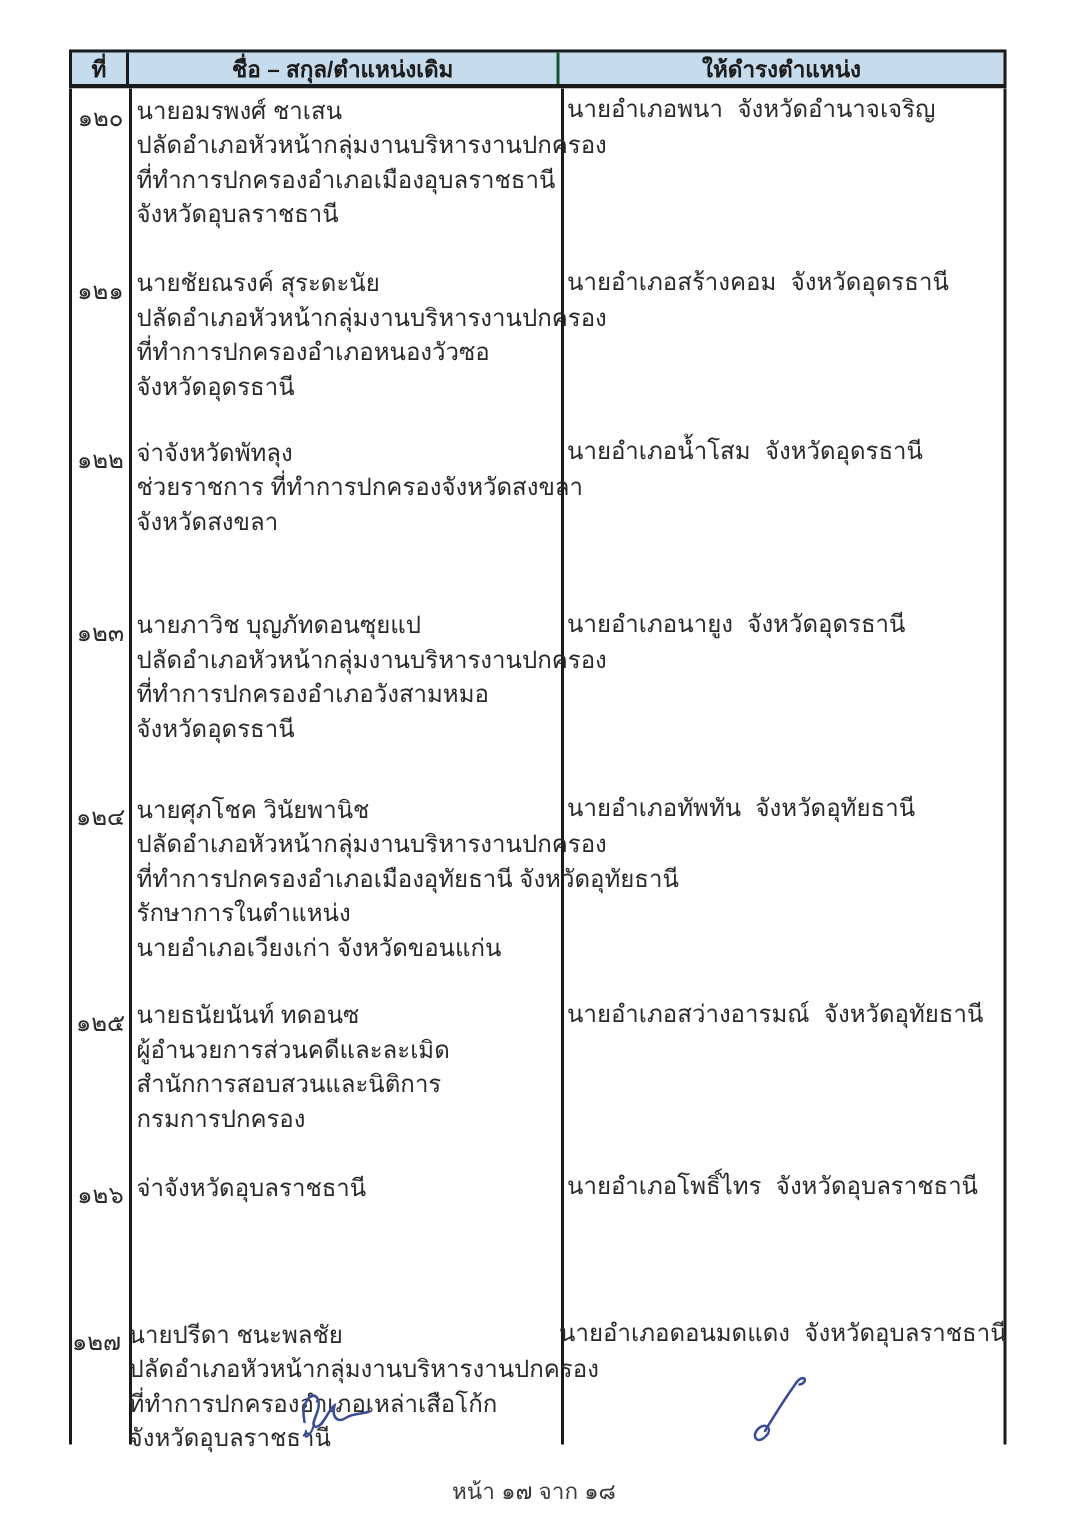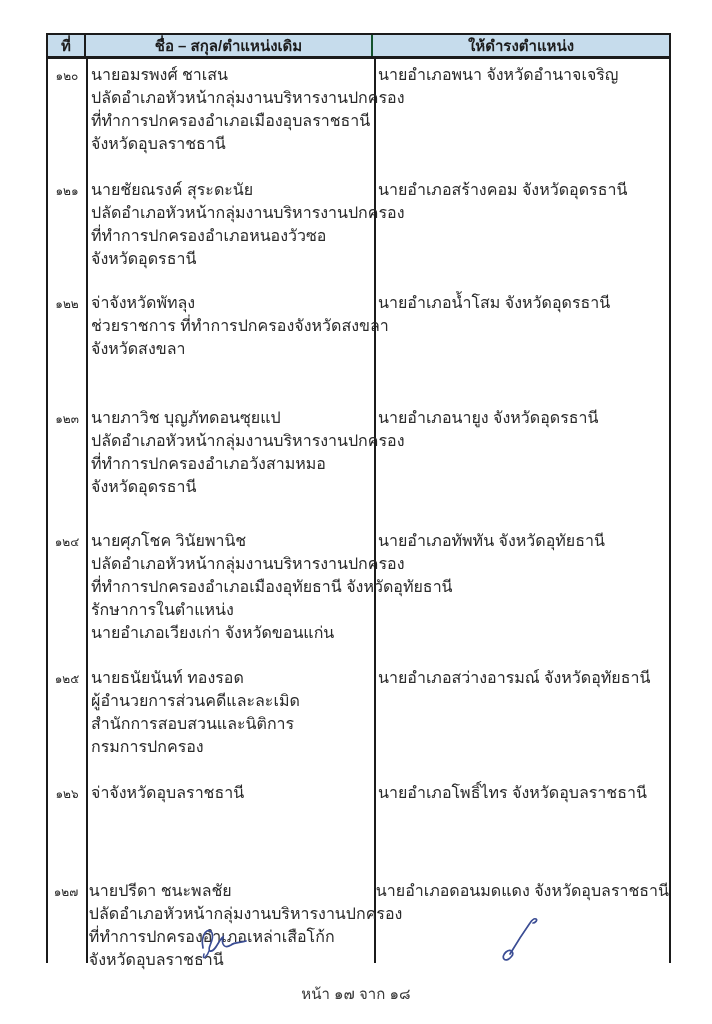--- a/index.html
+++ b/index.html
@@ -60,31 +60,32 @@
   .vline.v2 { left: 326px; }
   .trow {
     position: absolute;
     left: 0;
     width: 100%;
     display: flex;
   }
   .cell-no {
     width: 38px;
     text-align: center;
-    font-size: 12px;
+    font-size: 16px;
     padding-top: 3px;
     color: #2a2a2a;
   }
   .cell-former {
     width: 287px;
     padding-left: 5px;
   }
   .cell-new {
     flex: 1;
     padding-left: 5px;
+    font-family: Liberation Mono, monospace;
   }
   .cell-former .line, .cell-new .line {
     font-size: 16px;
     line-height: 23px;
     color: #2a2a2a;
     white-space: nowrap;
   }
   
   .sig {
     position: absolute;
@@ -178,21 +179,21 @@
           <div class="line">นายอำเภอเวียงเก่า จังหวัดขอนแก่น</div>
         </div>
         <div class="cell-new">
           <div class="line">นายอำเภอทัพทัน จังหวัดอุทัยธานี</div>
         </div>
       </div>
 
       <div class="trow" style="top:607px">
         <div class="cell-no">๑๒๕</div>
         <div class="cell-former">
-          <div class="line">นายธนัยนันท์ ทองรอด</div>
+          <div class="line">นายธนัยนันท์ ทดอนซ</div>
           <div class="line">ผู้อำนวยการส่วนคดีและละเมิด</div>
           <div class="line">สำนักการสอบสวนและนิติการ</div>
           <div class="line">กรมการปกครอง</div>
         </div>
         <div class="cell-new">
           <div class="line">นายอำเภอสว่างอารมณ์ จังหวัดอุทัยธานี</div>
         </div>
       </div>
 
       <div class="trow" style="top:722px">

